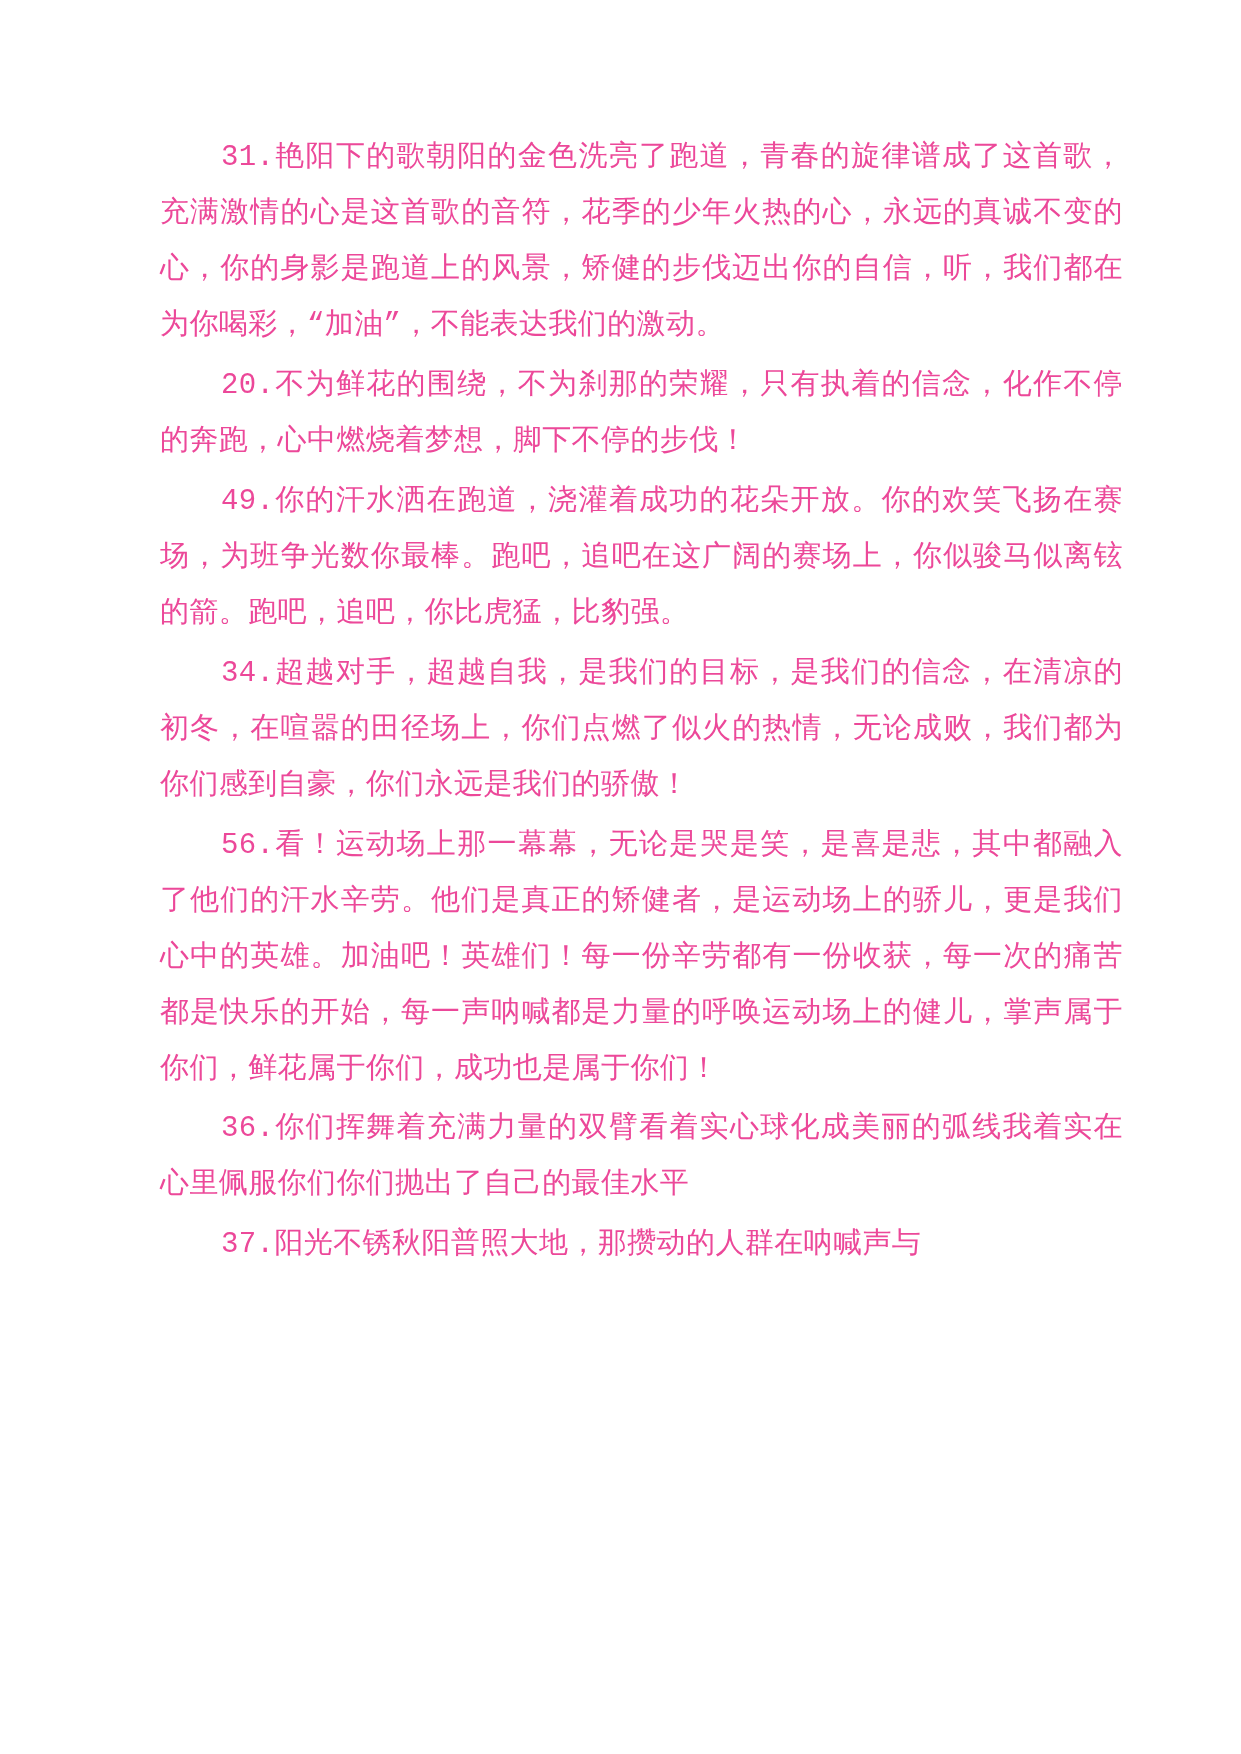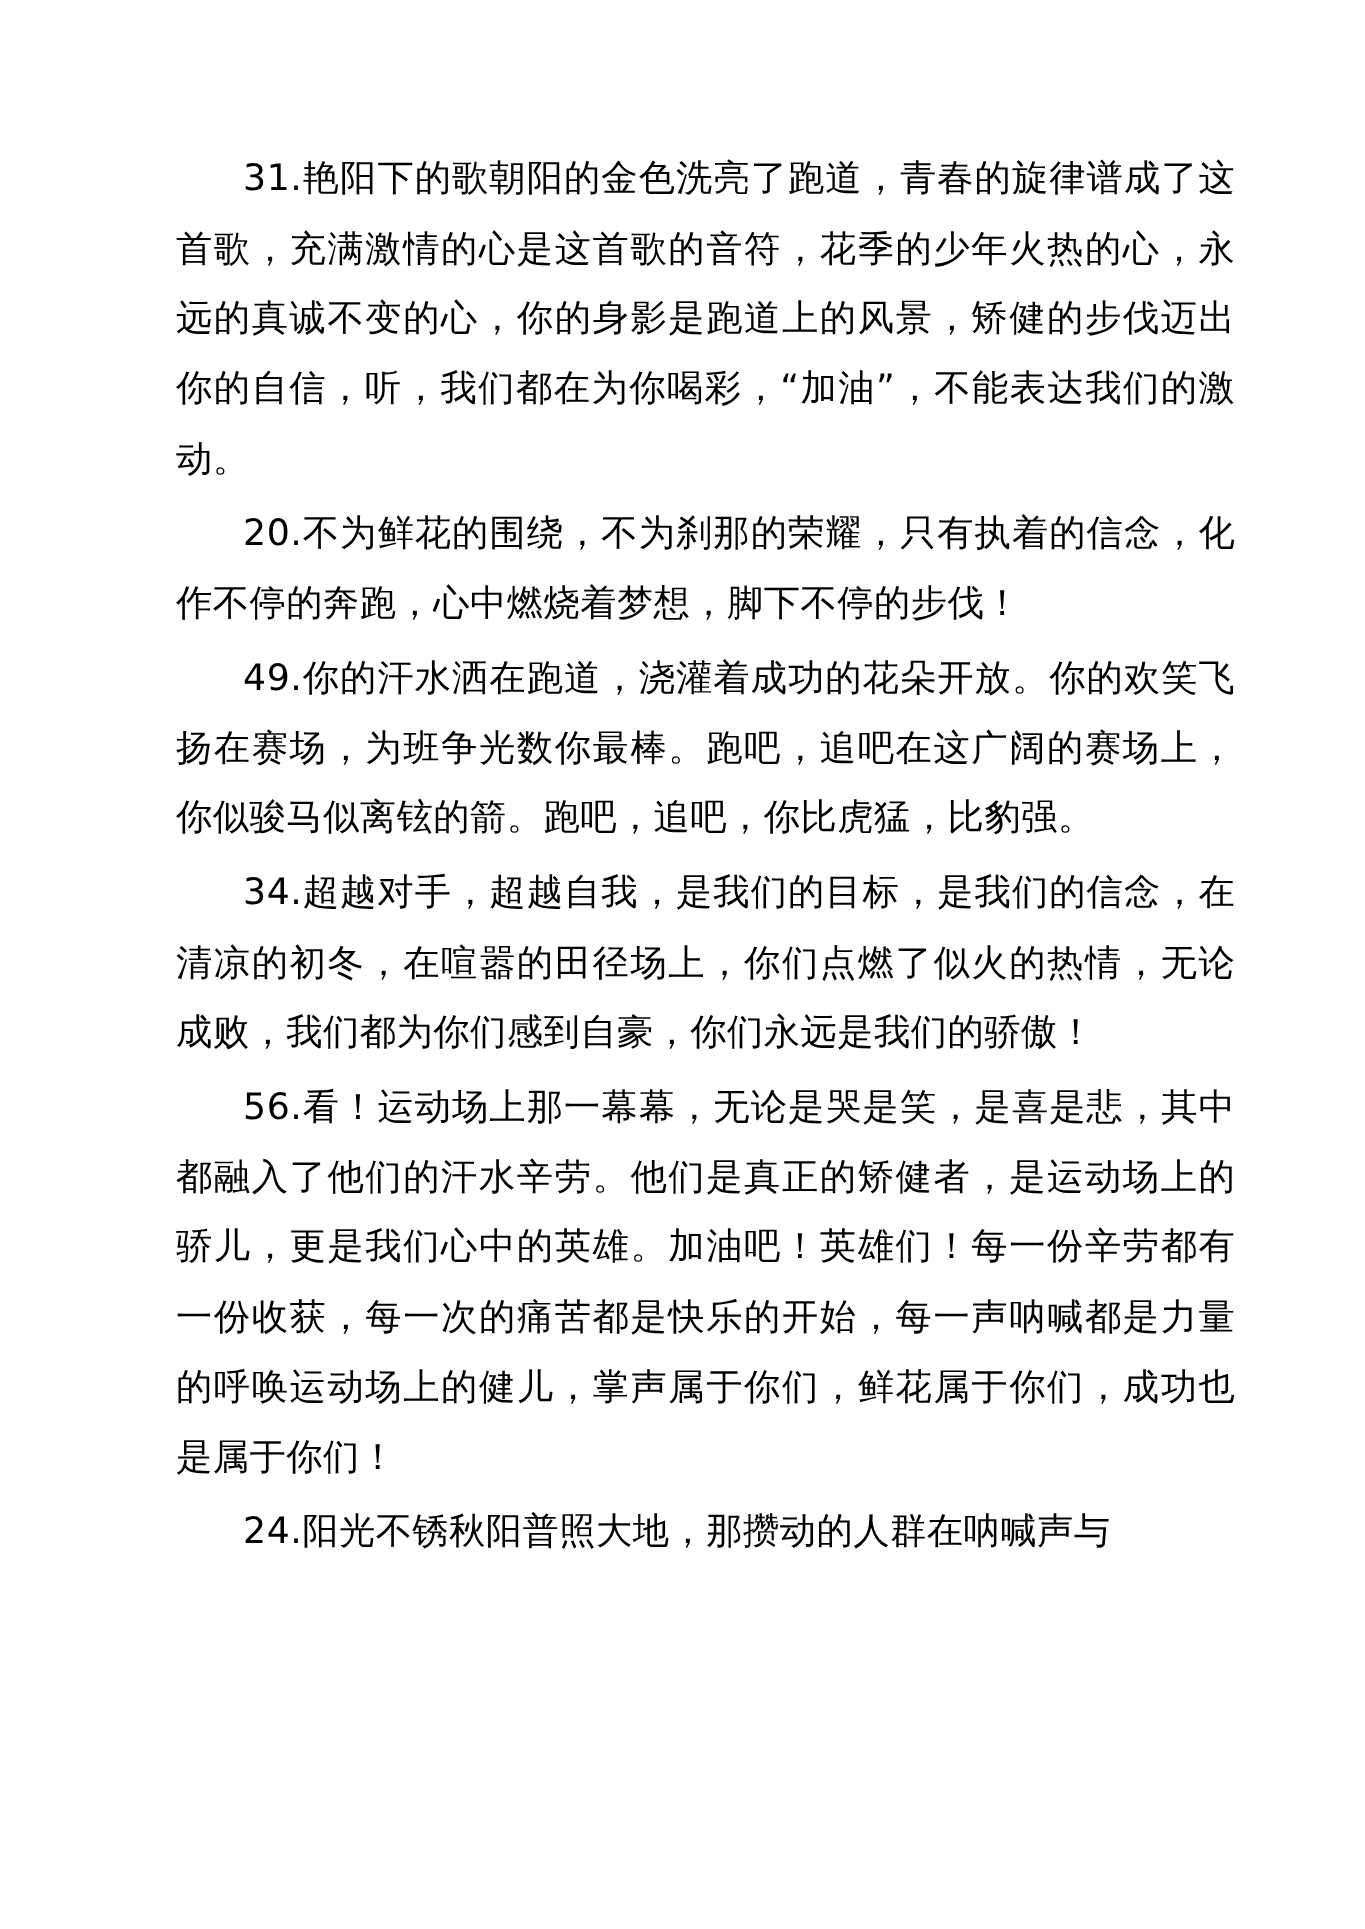--- a/index.html
+++ b/index.html
@@ -18,38 +18,40 @@
     width: 1241px;
     min-height: 1754px;
     padding: 130px 118px 90px 160px;
     background: #ffffff;
   }
   .doc-body {
     display: block;
   }
   .para {
     margin: 0 0 4px 0;
-    font-size: 33px;
+    font-size: 29px;
     line-height: 1.93;
     letter-spacing: 0.4px;
     text-align: justify;
     text-justify: inter-character;
     text-indent: 61px;
     word-break: break-all;
-    color: #000000;
+    color: #ec4899;
+    font-family: Liberation Mono, monospace;
   }
   .para:last-child {
     margin-bottom: 0;
   }
 </style>
 </head>
 <body>
 
 <div class="page">
   <div class="doc-body">
     <p class="para">31.艳阳下的歌朝阳的金色洗亮了跑道，青春的旋律谱成了这首歌，充满激情的心是这首歌的音符，花季的少年火热的心，永远的真诚不变的心，你的身影是跑道上的风景，矫健的步伐迈出你的自信，听，我们都在为你喝彩，“加油”，不能表达我们的激动。</p>
     <p class="para">20.不为鲜花的围绕，不为刹那的荣耀，只有执着的信念，化作不停的奔跑，心中燃烧着梦想，脚下不停的步伐！</p>
     <p class="para">49.你的汗水洒在跑道，浇灌着成功的花朵开放。你的欢笑飞扬在赛场，为班争光数你最棒。跑吧，追吧在这广阔的赛场上，你似骏马似离铉的箭。跑吧，追吧，你比虎猛，比豹强。</p>
     <p class="para">34.超越对手，超越自我，是我们的目标，是我们的信念，在清凉的初冬，在喧嚣的田径场上，你们点燃了似火的热情，无论成败，我们都为你们感到自豪，你们永远是我们的骄傲！</p>
     <p class="para">56.看！运动场上那一幕幕，无论是哭是笑，是喜是悲，其中都融入了他们的汗水辛劳。他们是真正的矫健者，是运动场上的骄儿，更是我们心中的英雄。加油吧！英雄们！每一份辛劳都有一份收获，每一次的痛苦都是快乐的开始，每一声呐喊都是力量的呼唤运动场上的健儿，掌声属于你们，鲜花属于你们，成功也是属于你们！</p>
-    <p class="para">24.阳光不锈秋阳普照大地，那攒动的人群在呐喊声与</p>
+    <p class="para">36.你们挥舞着充满力量的双臂看着实心球化成美丽的弧线我着实在心里佩服你们你们抛出了自己的最佳水平</p>
+    <p class="para">37.阳光不锈秋阳普照大地，那攒动的人群在呐喊声与</p>
   </div>
 </div>
 
 </body></html>

